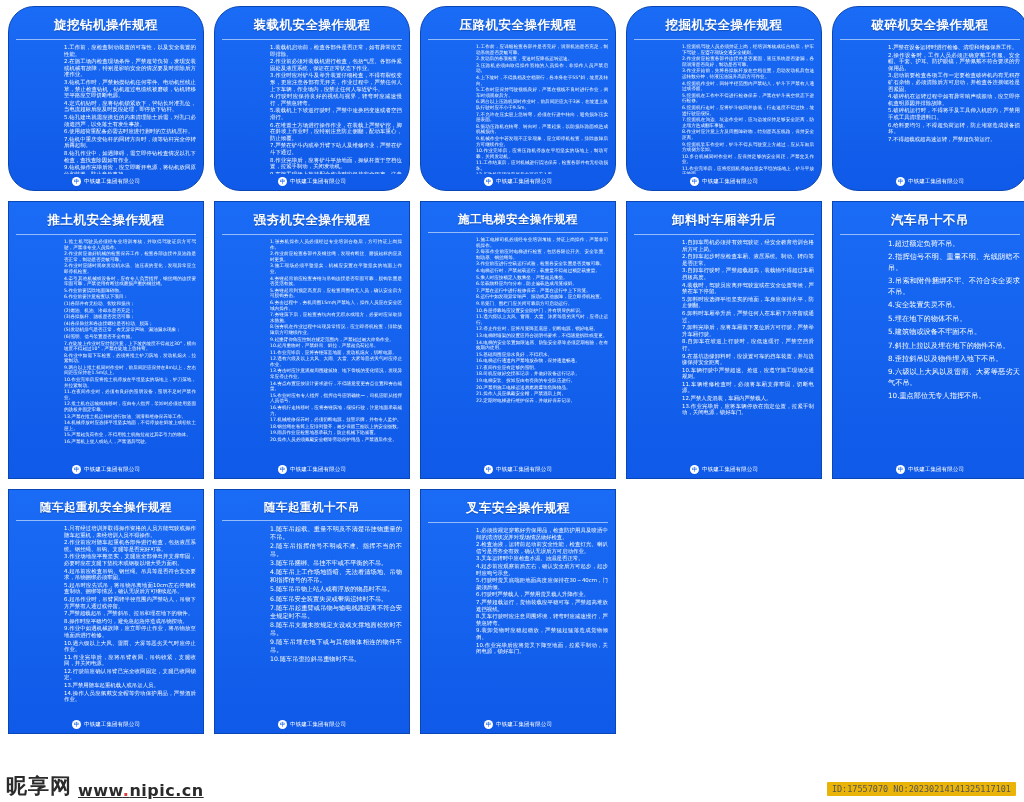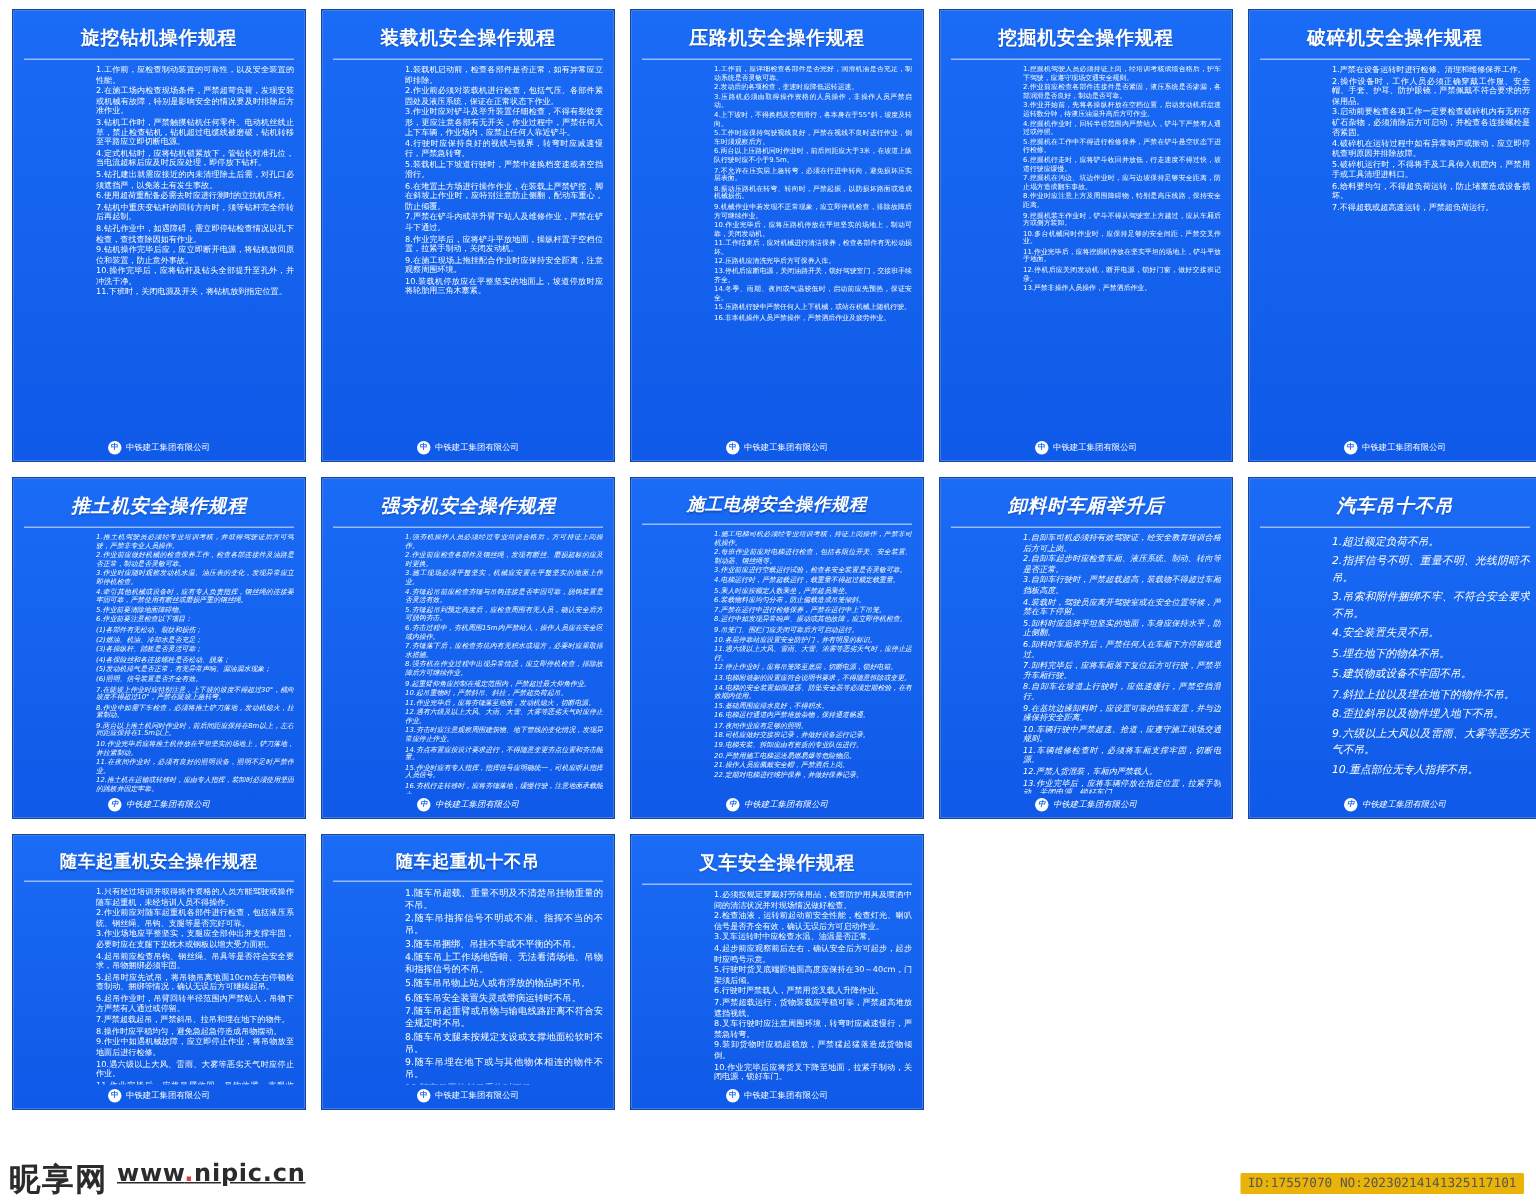--- a/index.html
+++ b/index.html
@@ -22,23 +22,23 @@
   .poster{
     background:#1464f0;
     background:linear-gradient(180deg,#1a6bf5 0%,#0f5ae8 100%);
     border:1px solid #0a47b5;
     box-sizing:border-box;
     padding:6px 7px 4px 7px;
     display:flex;flex-direction:column;
     overflow:hidden;
     position:relative;
   }
-  .poster.h1{height:302px;}
-  .poster.h2{height:228px;font-style:italic;}
-  .poster.h3{height:184px;}
+  .poster.h1{height:185px;border-radius:26px;}
+  .poster.h2{height:278px;}
+  .poster.h3{height:245px;}
   .title{
     color:#ffffff;
     font-weight:bold;
     text-align:center;
     font-size:12.5px;
     letter-spacing:0.5px;
     padding:4px 0 5px 0;
     border-bottom:1px solid rgba(255,255,255,.55);
     margin-bottom:4px;
     white-space:nowrap;
@@ -67,21 +67,21 @@
   .logo .mark{
     width:9px;height:9px;border-radius:50%;
     background:#ffffff;color:#1464f0;
     font-size:5px;line-height:9px;text-align:center;font-weight:bold;
     flex:0 0 auto;
   }
   .logo .txt{color:#ffffff;font-size:5.6px;white-space:nowrap;}
   
   .wm{
     position:absolute;left:6px;bottom:2px;
-    display:flex;align-items:flex-start;gap:6px;
+    display:flex;align-items:flex-end;gap:6px;
   }
   .wm .cn{
     font-size:21px;font-weight:bold;color:#2b2b2b;
     letter-spacing:1px;
     font-family:"DejaVu Sans","Liberation Sans",sans-serif;
   }
   .wm .url{
     font-size:16px;font-weight:bold;color:#2b2b2b;letter-spacing:.5px;text-decoration:underline;
   }
   .wm .url .dot{color:#e03a3a;}

